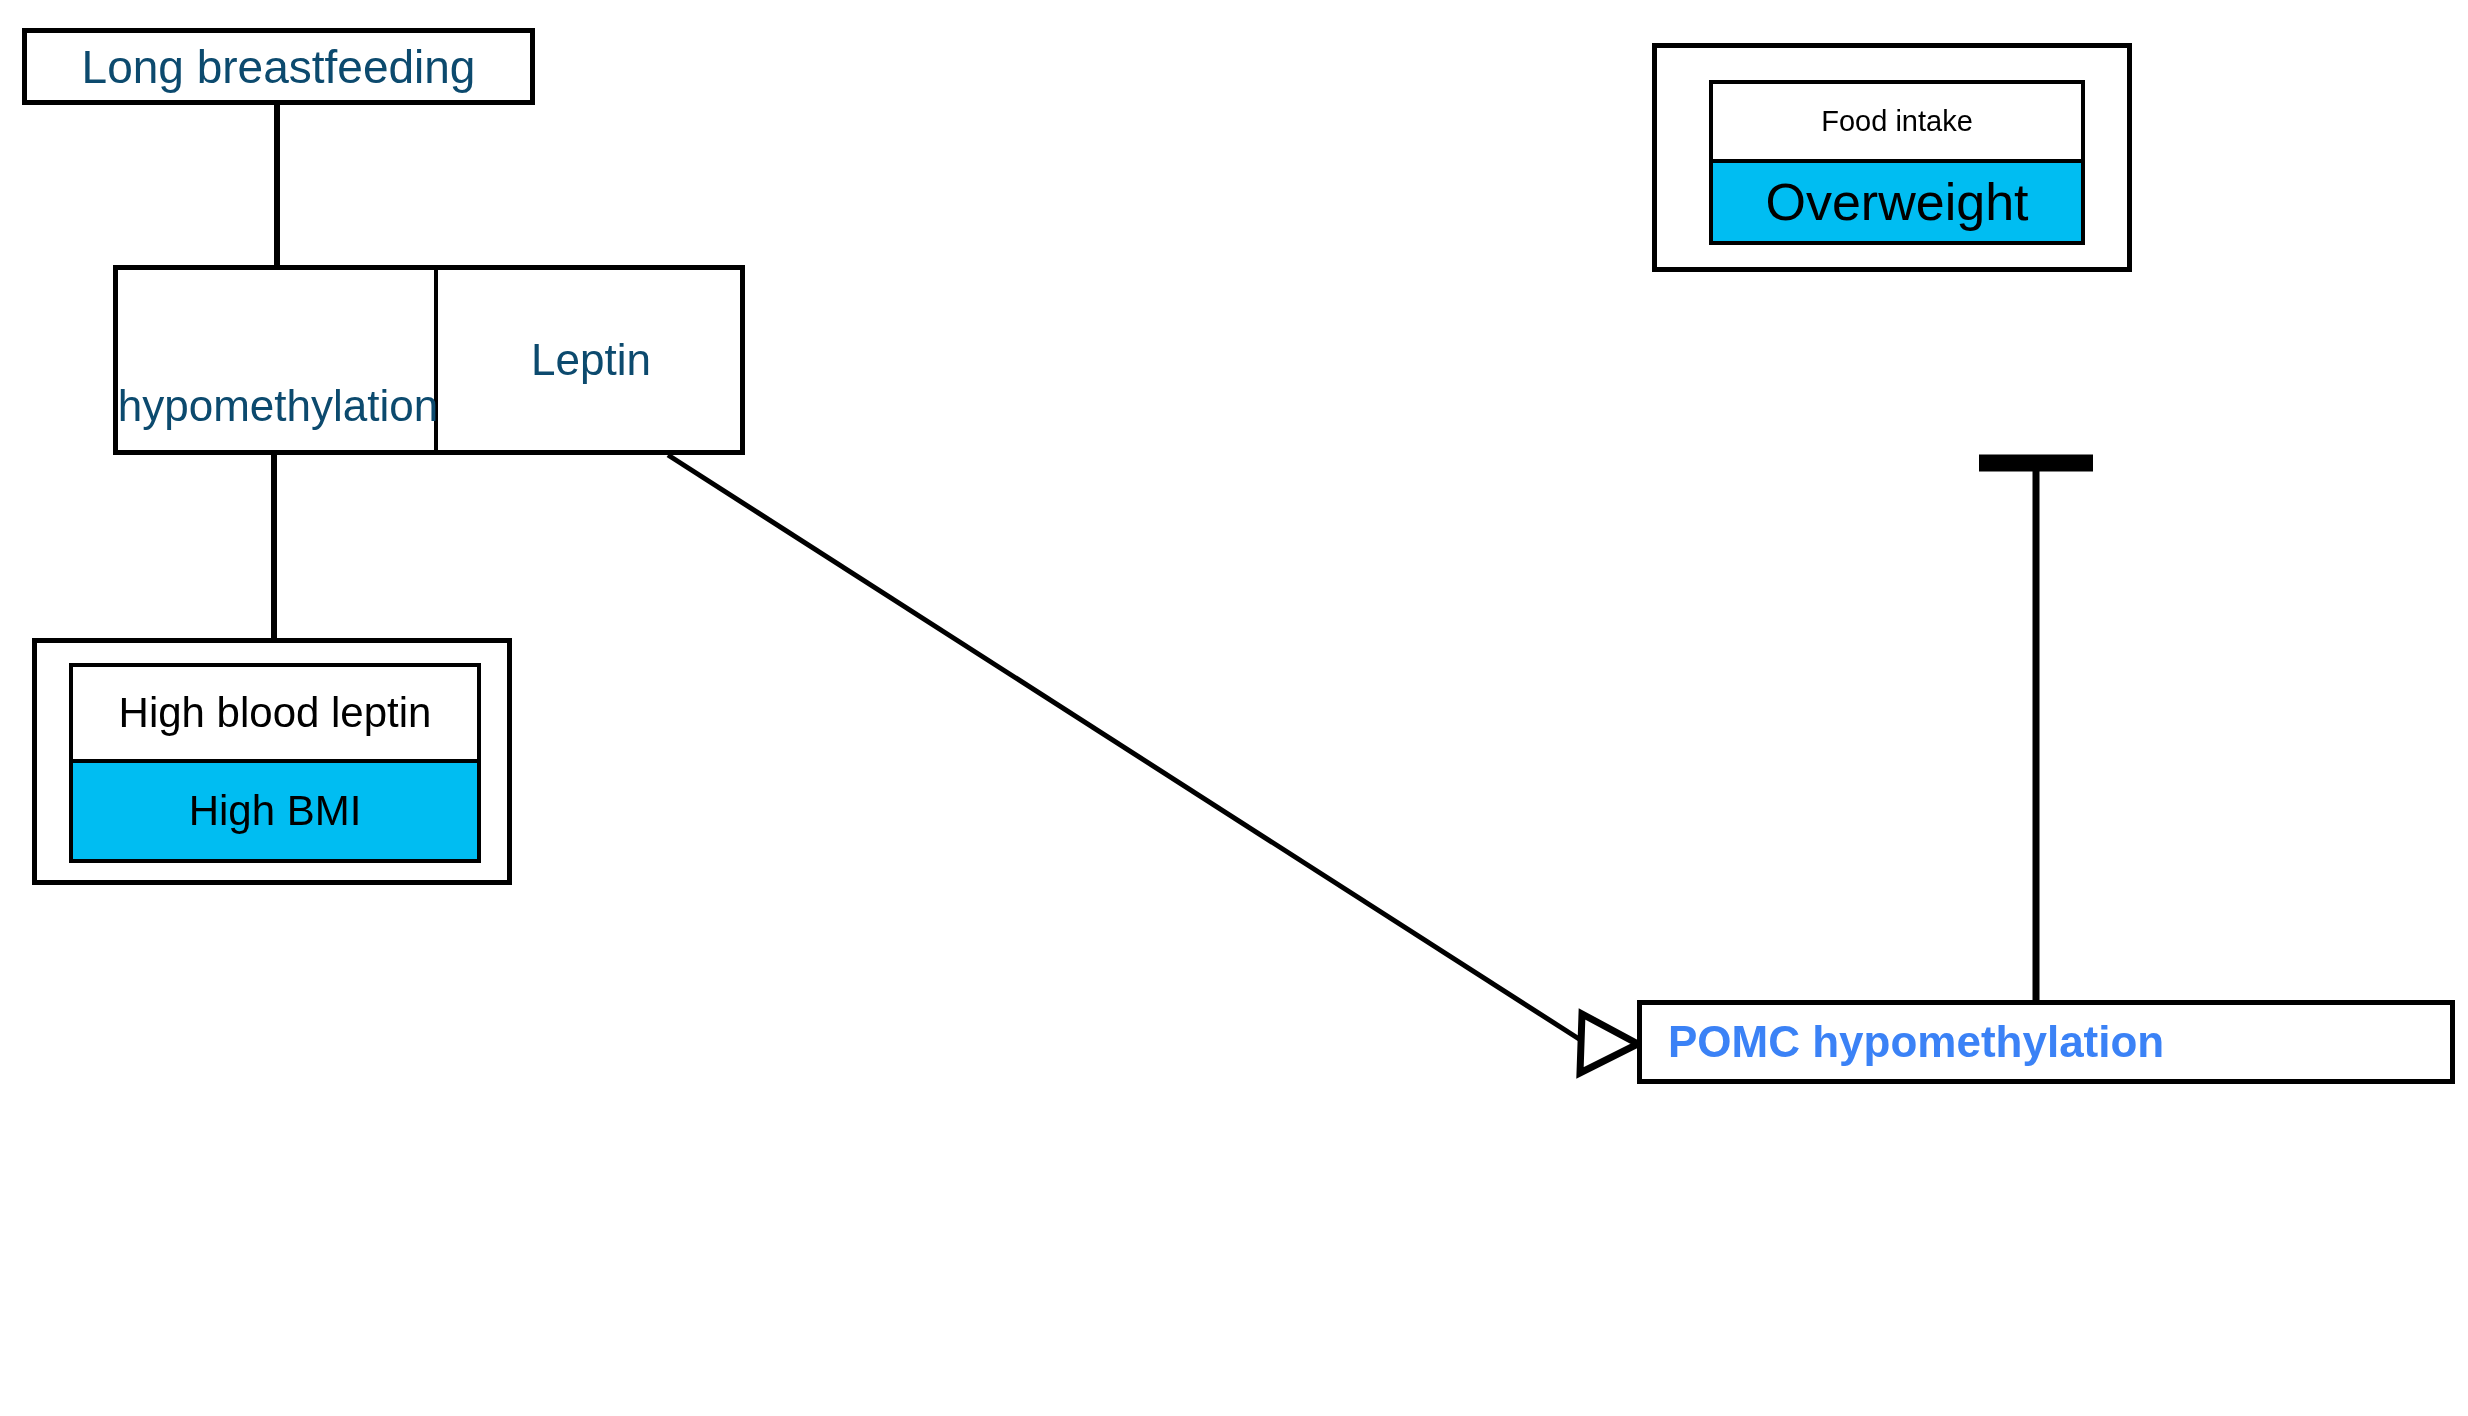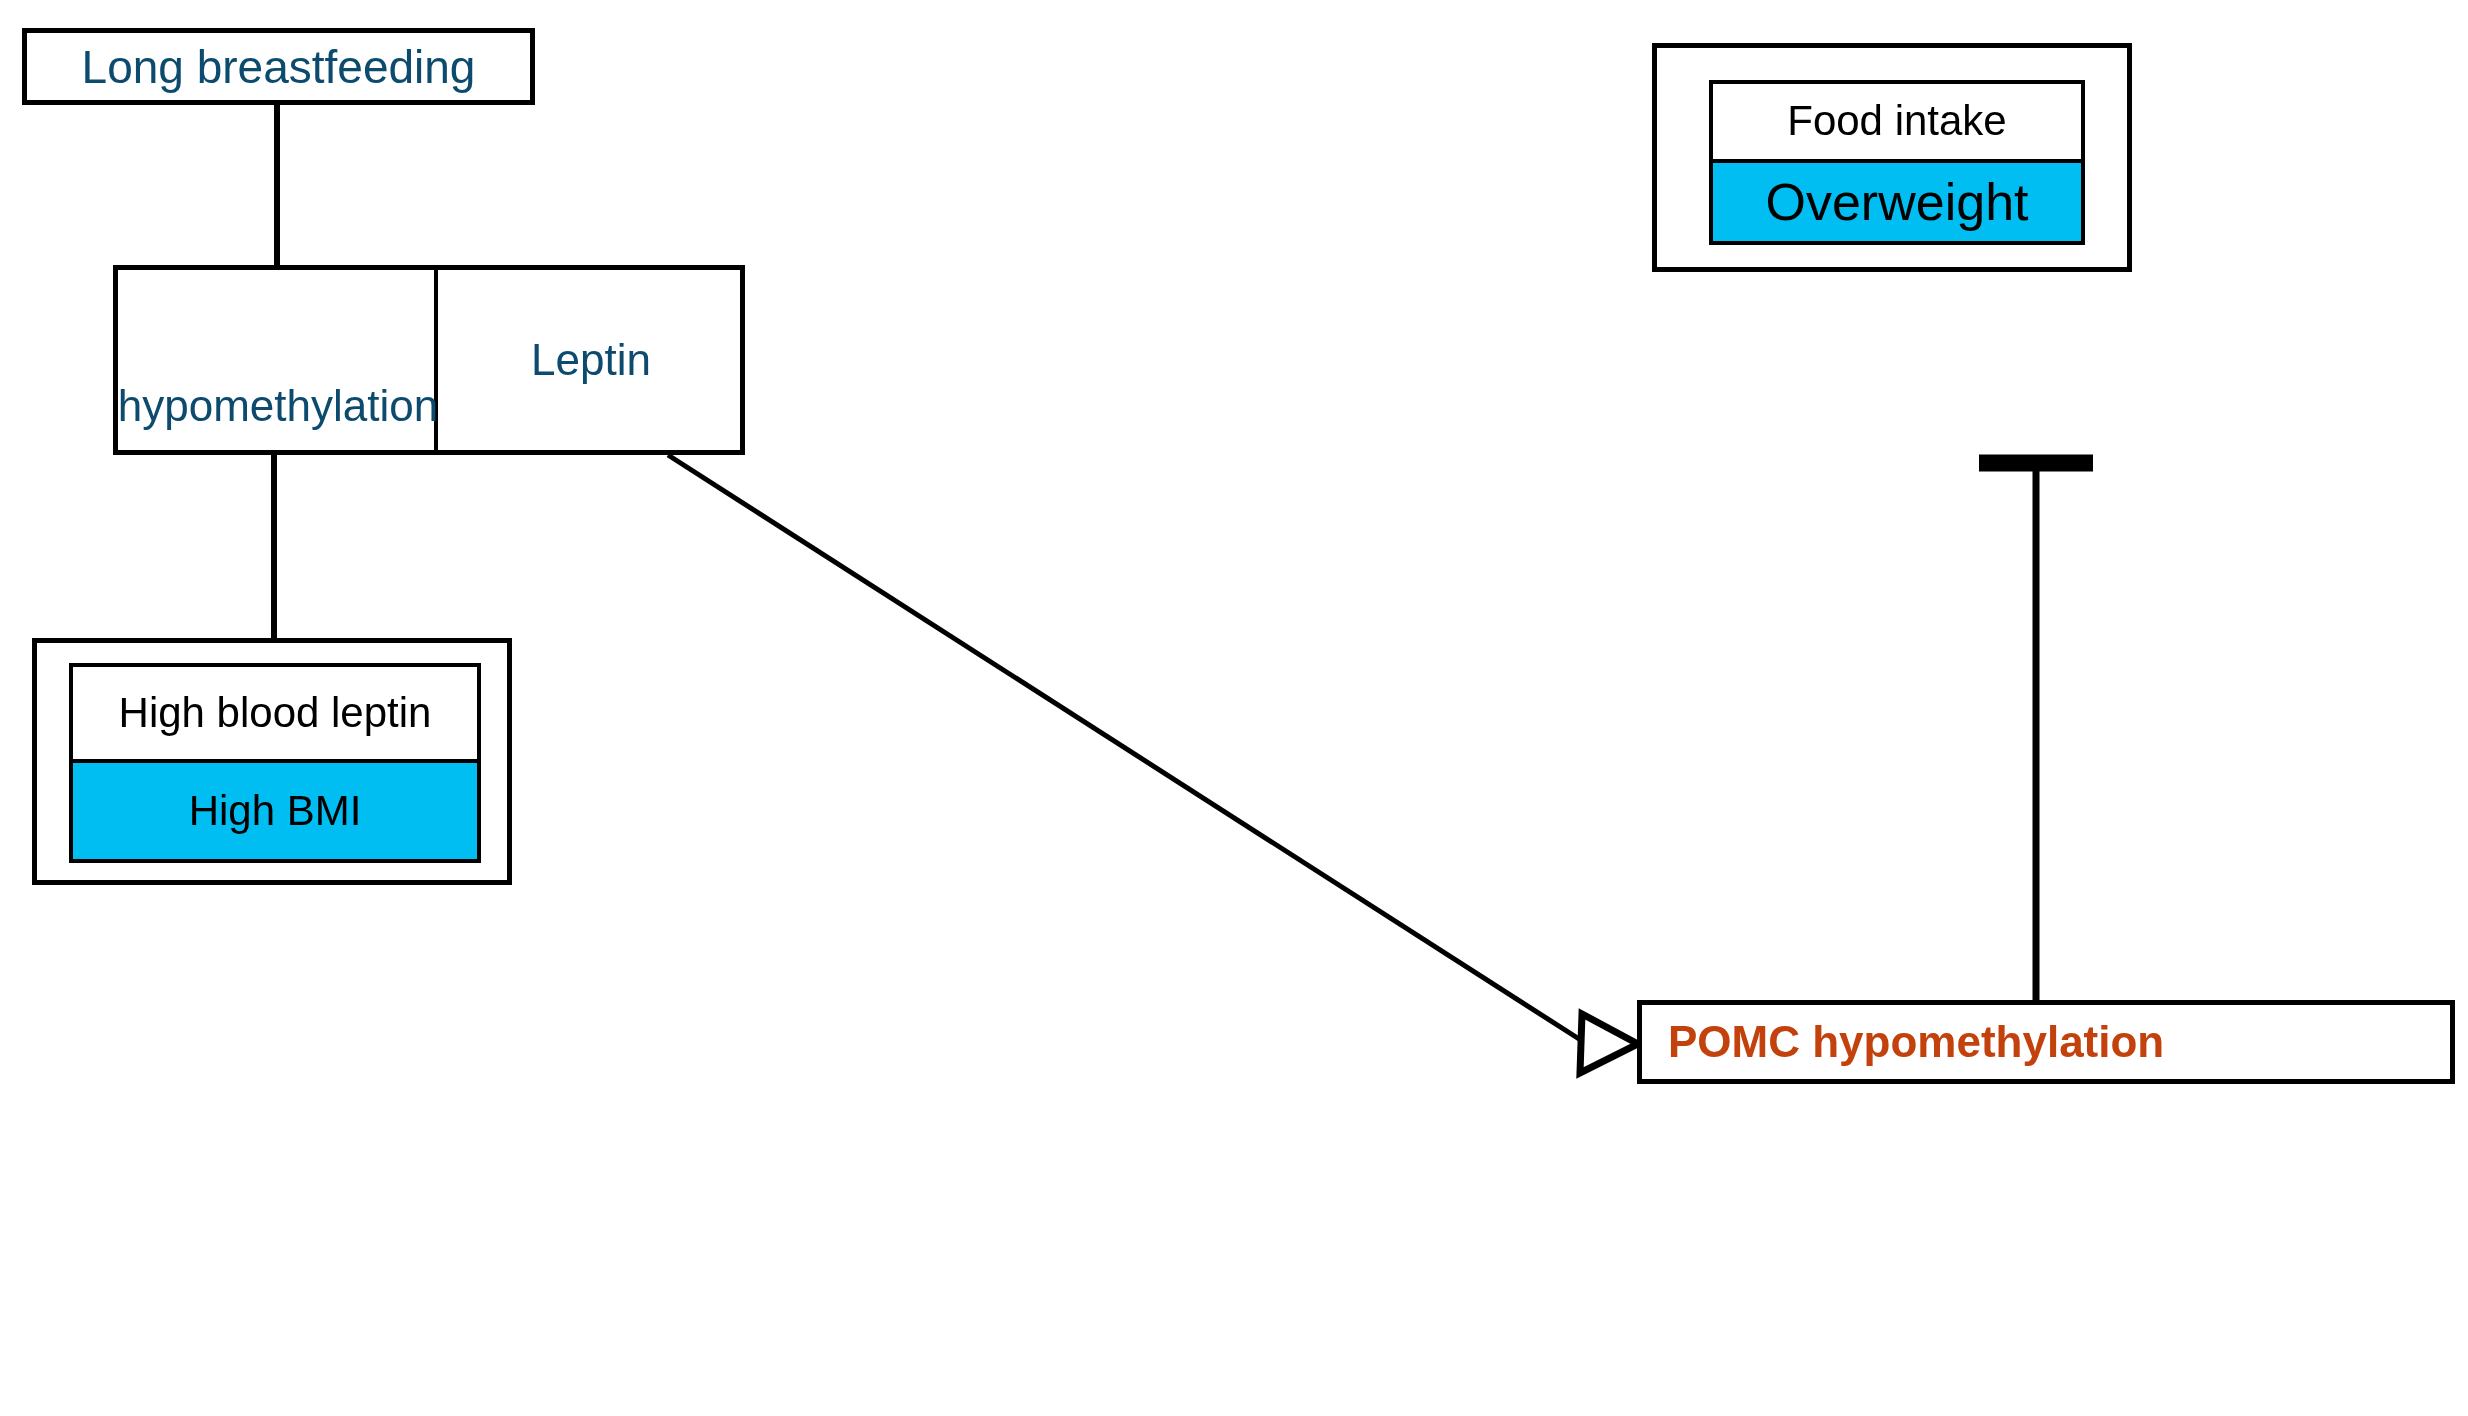--- a/index.html
+++ b/index.html
@@ -123,21 +123,21 @@
     left: 52px; top: 32px;
     width: 376px; height: 165px;
     border: 4px solid #000000;
     background: #ffffff;
   }
   #node-food .inner .row-top {
     position: absolute;
     box-sizing: border-box;
     left: 0; top: 0; width: 100%; height: 50%;
     display: flex; align-items: center; justify-content: center;
-    font-size: 42px;
+    font-size: 29px;
     background: #ffffff;
     border-bottom: 4px solid #000000;
   }
   #node-food .inner .row-bottom {
     position: absolute;
     box-sizing: border-box;
     left: 0; top: 50%; width: 100%; height: 50%;
     display: flex; align-items: center; justify-content: center;
     font-size: 52px;
   }
@@ -193,16 +193,16 @@
   </div>
 
   <div class="node" id="node-food">
     <div class="inner">
       <div class="row-top">Food intake</div>
       <div class="row-bottom" id="food-fill" style="background: rgb(0, 189, 242);">Overweight</div>
     </div>
   </div>
 
   <div class="node" id="node-pomc">
-    <div class="cell" style="color: #c2410c;">POMC hypomethylation</div>
+    <div class="cell" style="color: #3b82f6;">POMC hypomethylation</div>
   </div>
 
 </div>
 
 </body></html>

